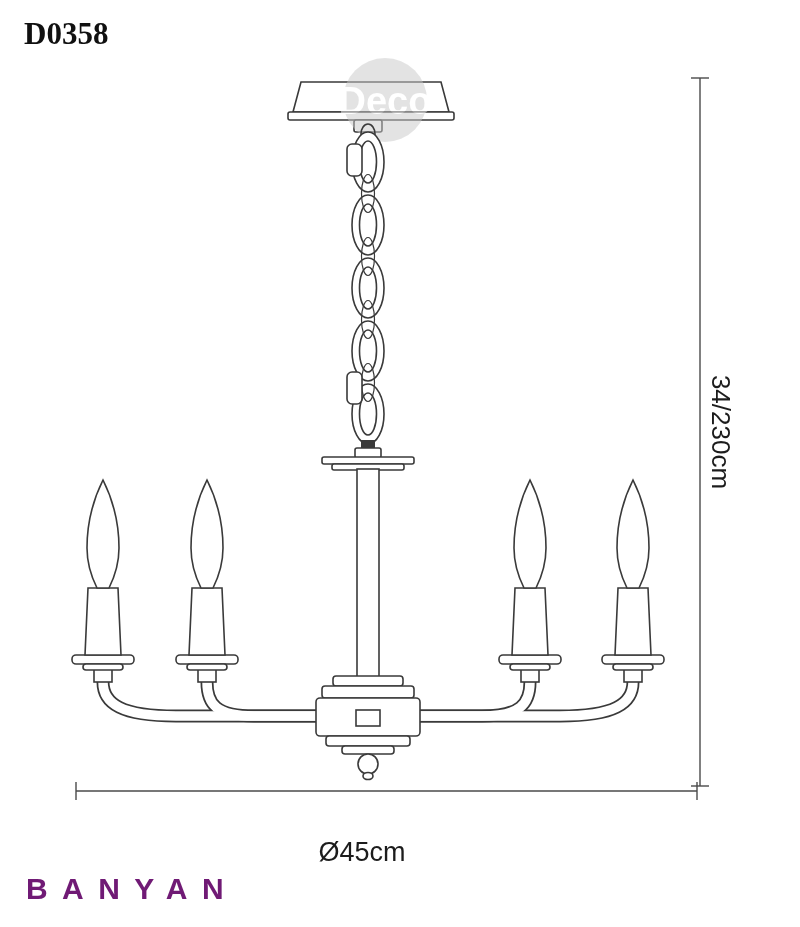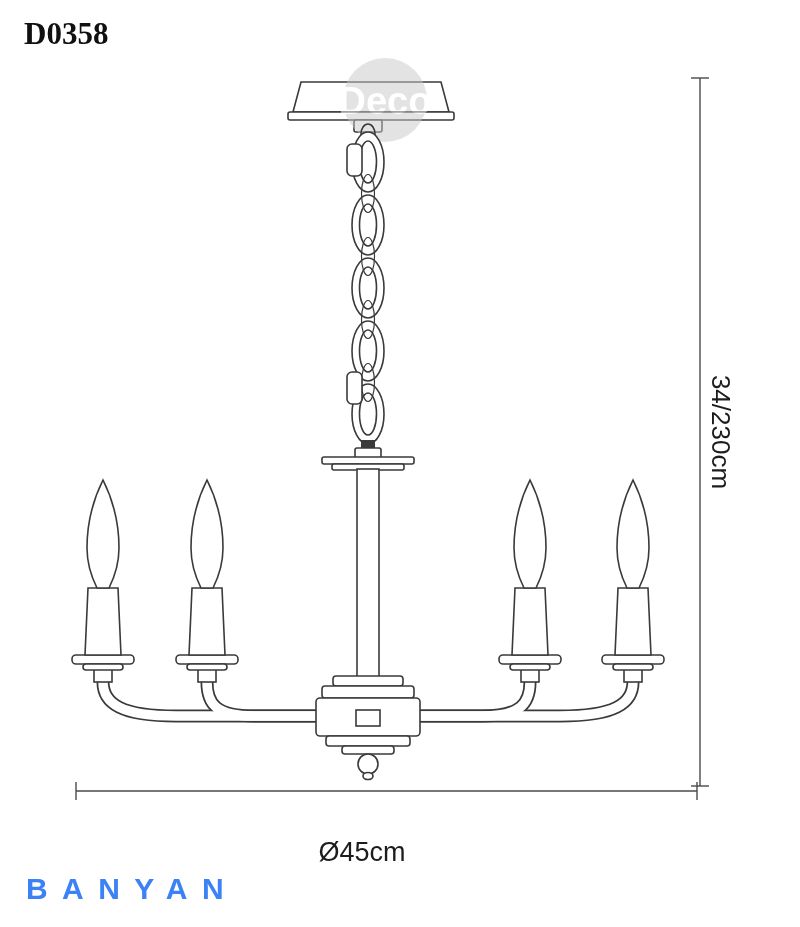--- a/index.html
+++ b/index.html
@@ -27,21 +27,21 @@
 
   .watermark-circle { fill: #c9c9c9; }
   .watermark-text   { fill: #ffffff; font-size: 38px; font-weight: bold; }
 
   .product-code {
     position: absolute; left: 24px; top: 16px;
     font-size: 31px; font-weight: bold; color: #101010; font-family: Liberation Serif, serif;
   }
   .product-name {
     position: absolute; left: 26px; top: 872px;
-    font-size: 30px; font-weight: bold; letter-spacing: 0.48em; color: #3b82f6;
+    font-size: 30px; font-weight: bold; letter-spacing: 0.48em; color: #701a75;
   }
   .dim-label-v {
     position: absolute; left: 720px; top: 432px;
     transform: translate(-50%, -50%) rotate(90deg);
     font-size: 26px; color: #1c1c1c; white-space: nowrap;
   }
   .dim-label-h {
     position: absolute; left: 362px; top: 820px;
     transform: translate(-50%, -50%);
     font-size: 27px; color: #1c1c1c; white-space: nowrap; margin-top: 32px;

